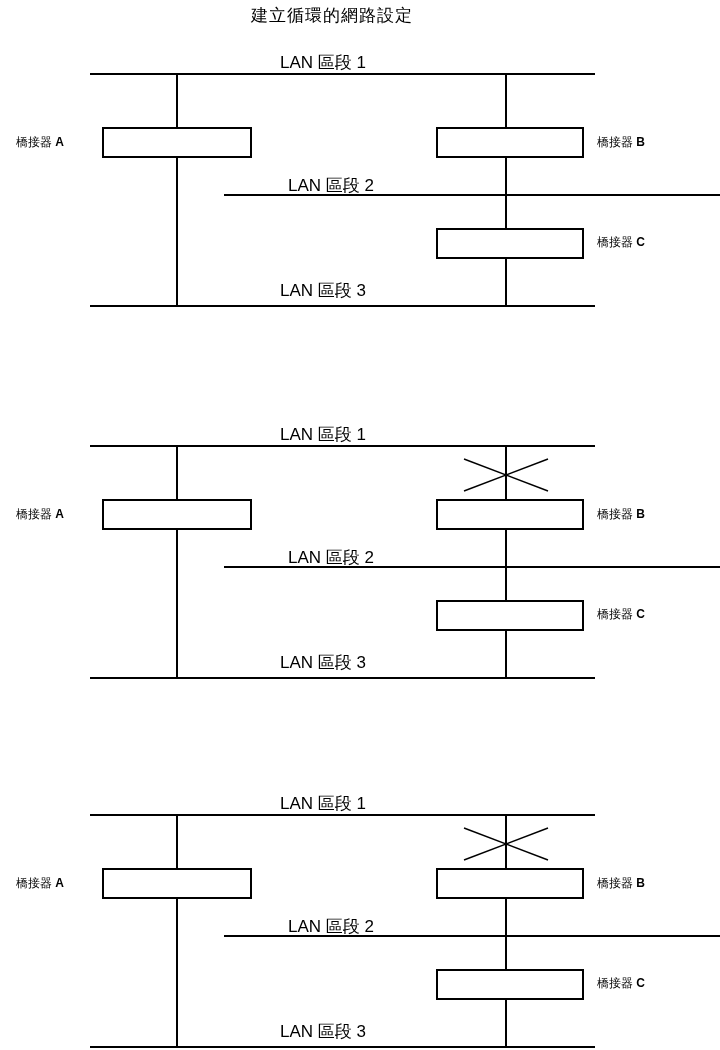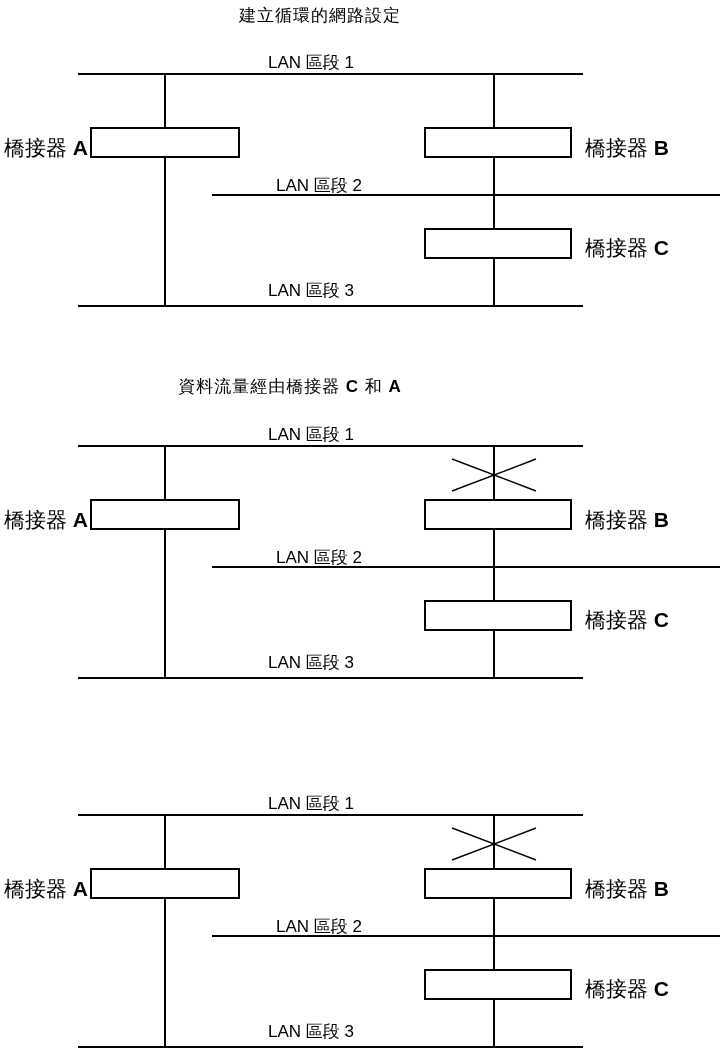--- a/index.html
+++ b/index.html
@@ -1,21 +1,21 @@
 <!DOCTYPE html>
 <html><head>
 <meta charset="utf-8">
 <style>
   html,body{margin:0;padding:0;background:#ffffff;}
   #page{position:relative;width:720px;height:1050px;background:#ffffff;overflow:hidden;
         font-family:"Liberation Sans", sans-serif;color:#000000;}
-  .diagram{position:absolute;left:0;width:592px;height:350px;}
+  .diagram{position:absolute;left:12px;width:592px;height:350px;}
   .title{position:absolute;transform:translateX(-50%);font-size:17px;white-space:nowrap;letter-spacing:1px;}
   .lan-label{position:absolute;transform:translateX(-50%);font-size:17px;white-space:nowrap;}
-  .bridge-label{position:absolute;font-size:21px;white-space:nowrap;}
+  .bridge-label{position:absolute;font-size:12px;white-space:nowrap;}
   .hline{position:absolute;height:2px;background:#000000;}
   .vline{position:absolute;width:2px;background:#000000;}
   .box{position:absolute;height:31px;border:2px solid #000000;background:#ffffff;box-sizing:border-box;}
   .xmark{position:absolute;left:450px;top:84px;}
   b{font-weight:bold;}
 </style>
 </head>
 <body>
 
 <div id="page">
@@ -41,21 +41,20 @@
     <div class="hline" style="left:212px;top:194px;width:508px;"></div>
 
     <div class="box" style="left:424px;top:228px;width:148px;"></div>
     <div class="bridge-label" style="left:585px;top:234px;"><span>橋接器</span> <b>C</b></div>
 
     <div class="lan-label" style="left:311px;top:279px;">LAN 區段 3</div>
     <div class="hline" style="left:78px;top:305px;width:505px;"></div>
   </div>
 
   <div class="diagram" style="top:372px;">
-    <div class="title" style="left:290px;top:3px;"><span>資料流量經由橋接器 </span><b>C</b><span> 和 </span><b>A</b></div>
 
     <div class="lan-label" style="left:311px;top:51px;">LAN 區段 1</div>
     <div class="hline" style="left:78px;top:73px;width:505px;"></div>
 
     <div class="vline" style="left:164px;top:73px;height:54px;"></div>
     <div class="vline" style="left:164px;top:158px;height:148px;"></div>
     <div class="vline" style="left:493px;top:73px;height:54px;"></div>
     <div class="vline" style="left:493px;top:158px;height:70px;"></div>
     <div class="vline" style="left:493px;top:259px;height:47px;"></div>
 

